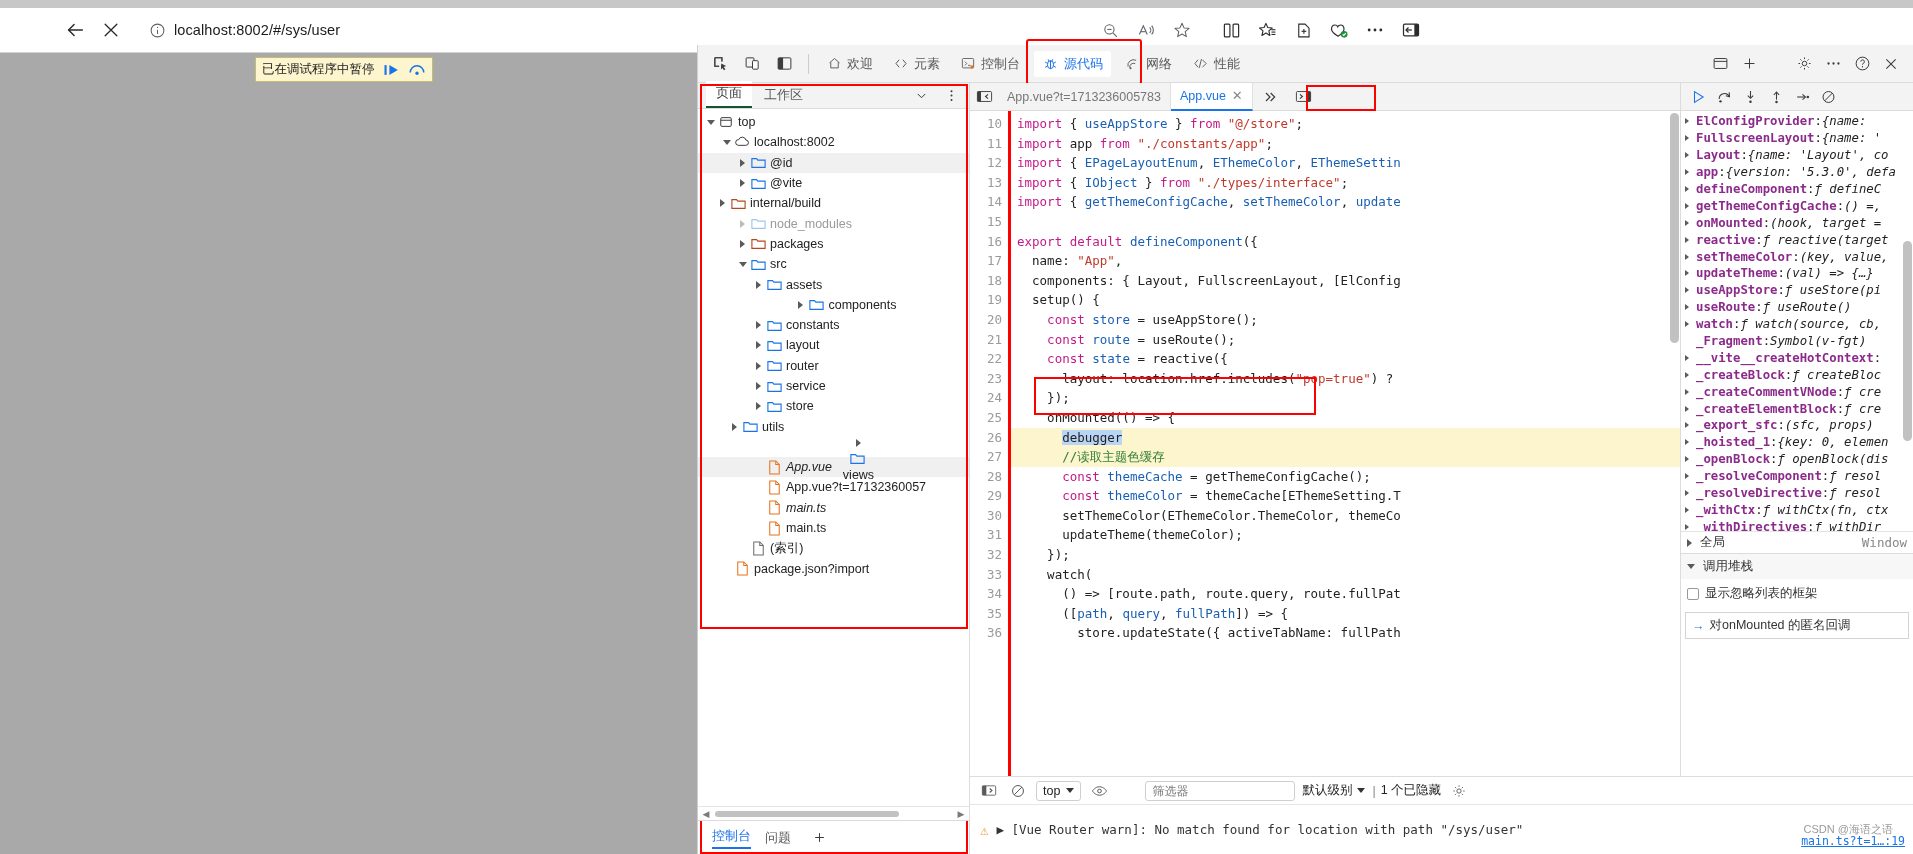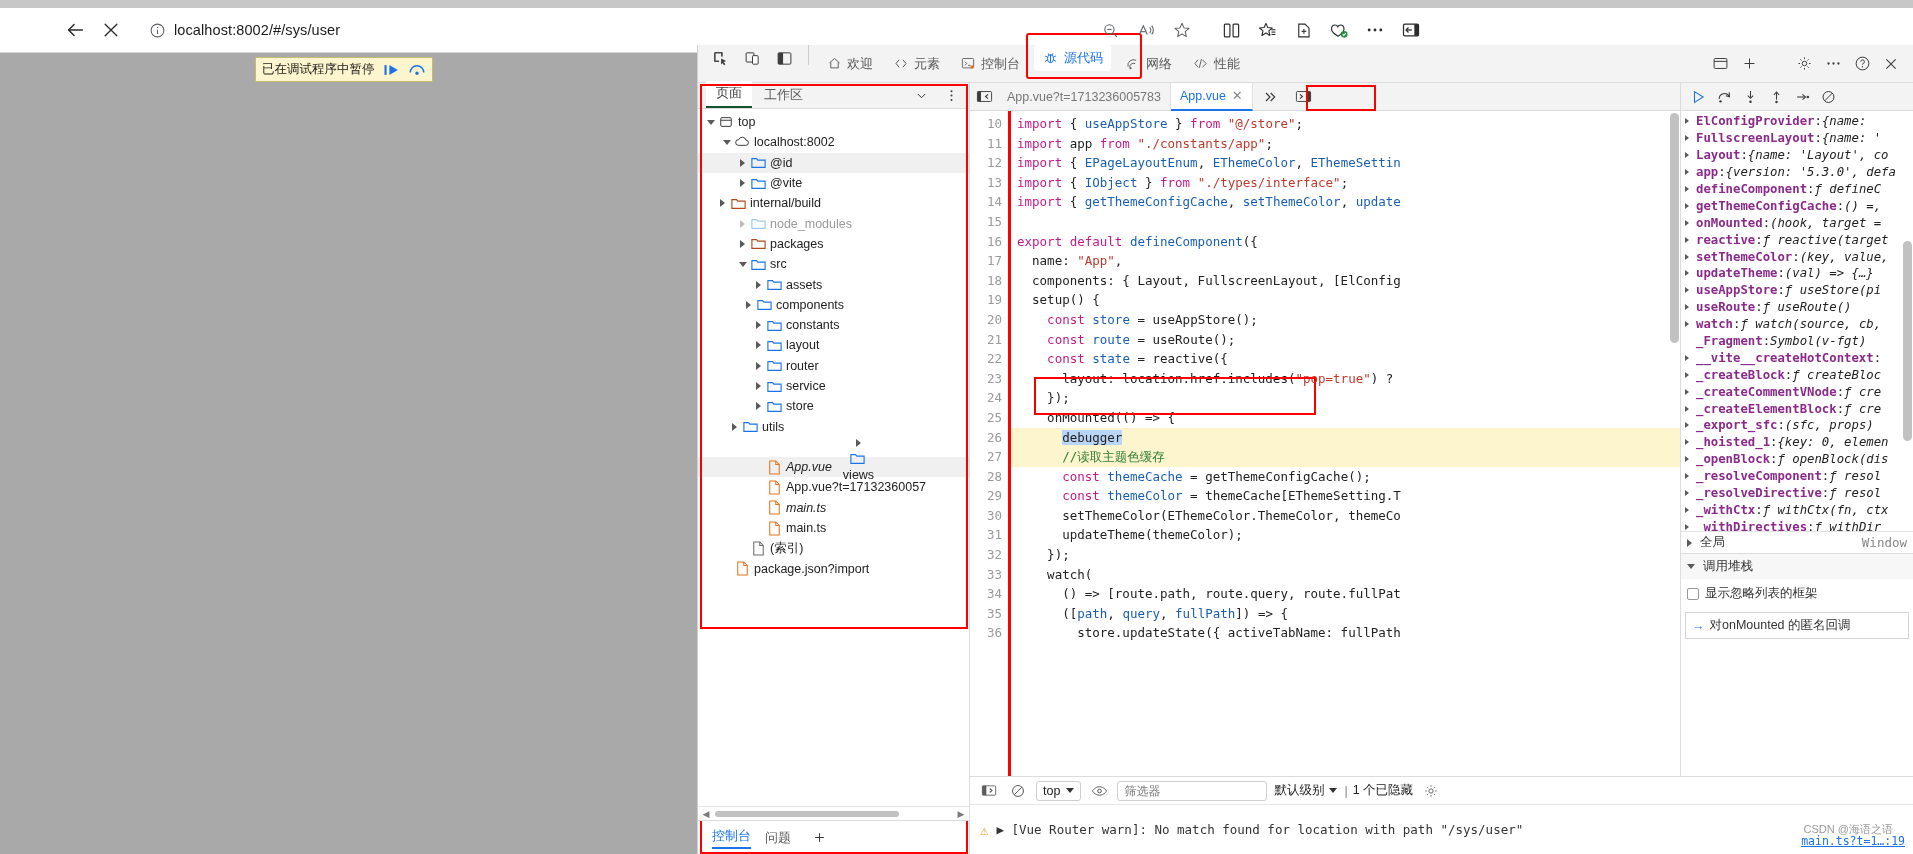--- a/index.html
+++ b/index.html
@@ -55,21 +55,21 @@
   #pause-banner .pb-text { font-family:"DejaVu Sans", sans-serif; font-size:12.5px;}
   .pb-btn { display:flex; align-items:center; cursor:pointer; }
 
   
   #devtools {
     position:absolute; left:697px; top:45px; width:1216px; height:809px;
     background:#ffffff; border-left:1px solid #cfcfcf;
     font-family:"Liberation Sans", sans-serif;
   }
   #dt-topbar {
-    height:38px; display:flex; padding:0 8px;
+    height:38px; display:flex; align-items:center; padding:0 8px;
     background:#f3f3f3; border-bottom:1px solid #dcdcdc; gap:4px;
   }
   .dt-ic {
     width:28px; height:26px; display:flex; align-items:center; justify-content:center;
     color:#3c3c3c; cursor:pointer; border-radius:3px;
   }
   .dt-sep { width:1px; height:20px; background:#ccc; margin:0 6px; }
   .dt-tab {
     display:flex; align-items:center; gap:5px; padding:4px 8px;
     font-size:13px; color:#5a5a5a; cursor:pointer; border-radius:3px; white-space:nowrap;
@@ -250,20 +250,21 @@
   }
   .dw-ic{ width:22px;height:22px;display:flex;align-items:center;justify-content:center;cursor:pointer;color:#5a5a5a;}
   #ctx-select {
     display:flex; align-items:center; gap:6px; border:1px solid #cfcfcf; border-radius:3px;
     height:20px; padding:0 6px; font-size:12.5px; color:#222; cursor:pointer; background:#fff;
   }
   #filter-input {
     width:150px; height:20px; border:1px solid #cfcfcf; border-radius:3px;
     font-size:12px; padding:0 6px; color:#222; background:#fff; outline:none;
     font-family:"Liberation Sans", sans-serif;
+    margin-left:28px;
   }
   #level-select { display:flex; align-items:center; gap:5px; font-size:12.5px; color:#222; cursor:pointer;}
   #hidden-count { font-size:12.5px; color:#222; display:flex; align-items:center; gap:5px;}
   #console-msg {
     flex:1; display:flex; align-items:center; gap:8px; padding-left:10px;
     font-family:"DejaVu Sans Mono", monospace; font-size:12.5px; color:#333;
     background:#fff; white-space:nowrap; overflow:hidden;
   }
   .warn-tri { color:#e8a33d; font-size:14px;}
   #console-right { margin-left:auto; padding-right:20px; display:flex; align-items:center; gap:6px;}
@@ -633,21 +634,21 @@
             <span class="tw">
               <i class="tri"></i>
             </span>
             <span class="ticon">
               <svg width="15" height="13" viewBox="0 0 20 17" fill="none" stroke="#1a73e8" stroke-width="1.5">
                 <path d="M1.2 15V3.3h6.2l1.7 2h9.7V15z"></path>
               </svg>
             </span>
             <span class="tlabel">assets</span>
           </div>
-          <div class="tnode" style="padding-left: 44px;">
+          <div class="tnode" style="padding-left: 28px; justify-content: center;">
             <span class="tw">
               <i class="tri"></i>
             </span>
             <span class="ticon">
               <svg width="15" height="13" viewBox="0 0 20 17" fill="none" stroke="#1a73e8" stroke-width="1.5">
                 <path d="M1.2 15V3.3h6.2l1.7 2h9.7V15z"></path>
               </svg>
             </span>
             <span class="tlabel">components</span>
           </div>

